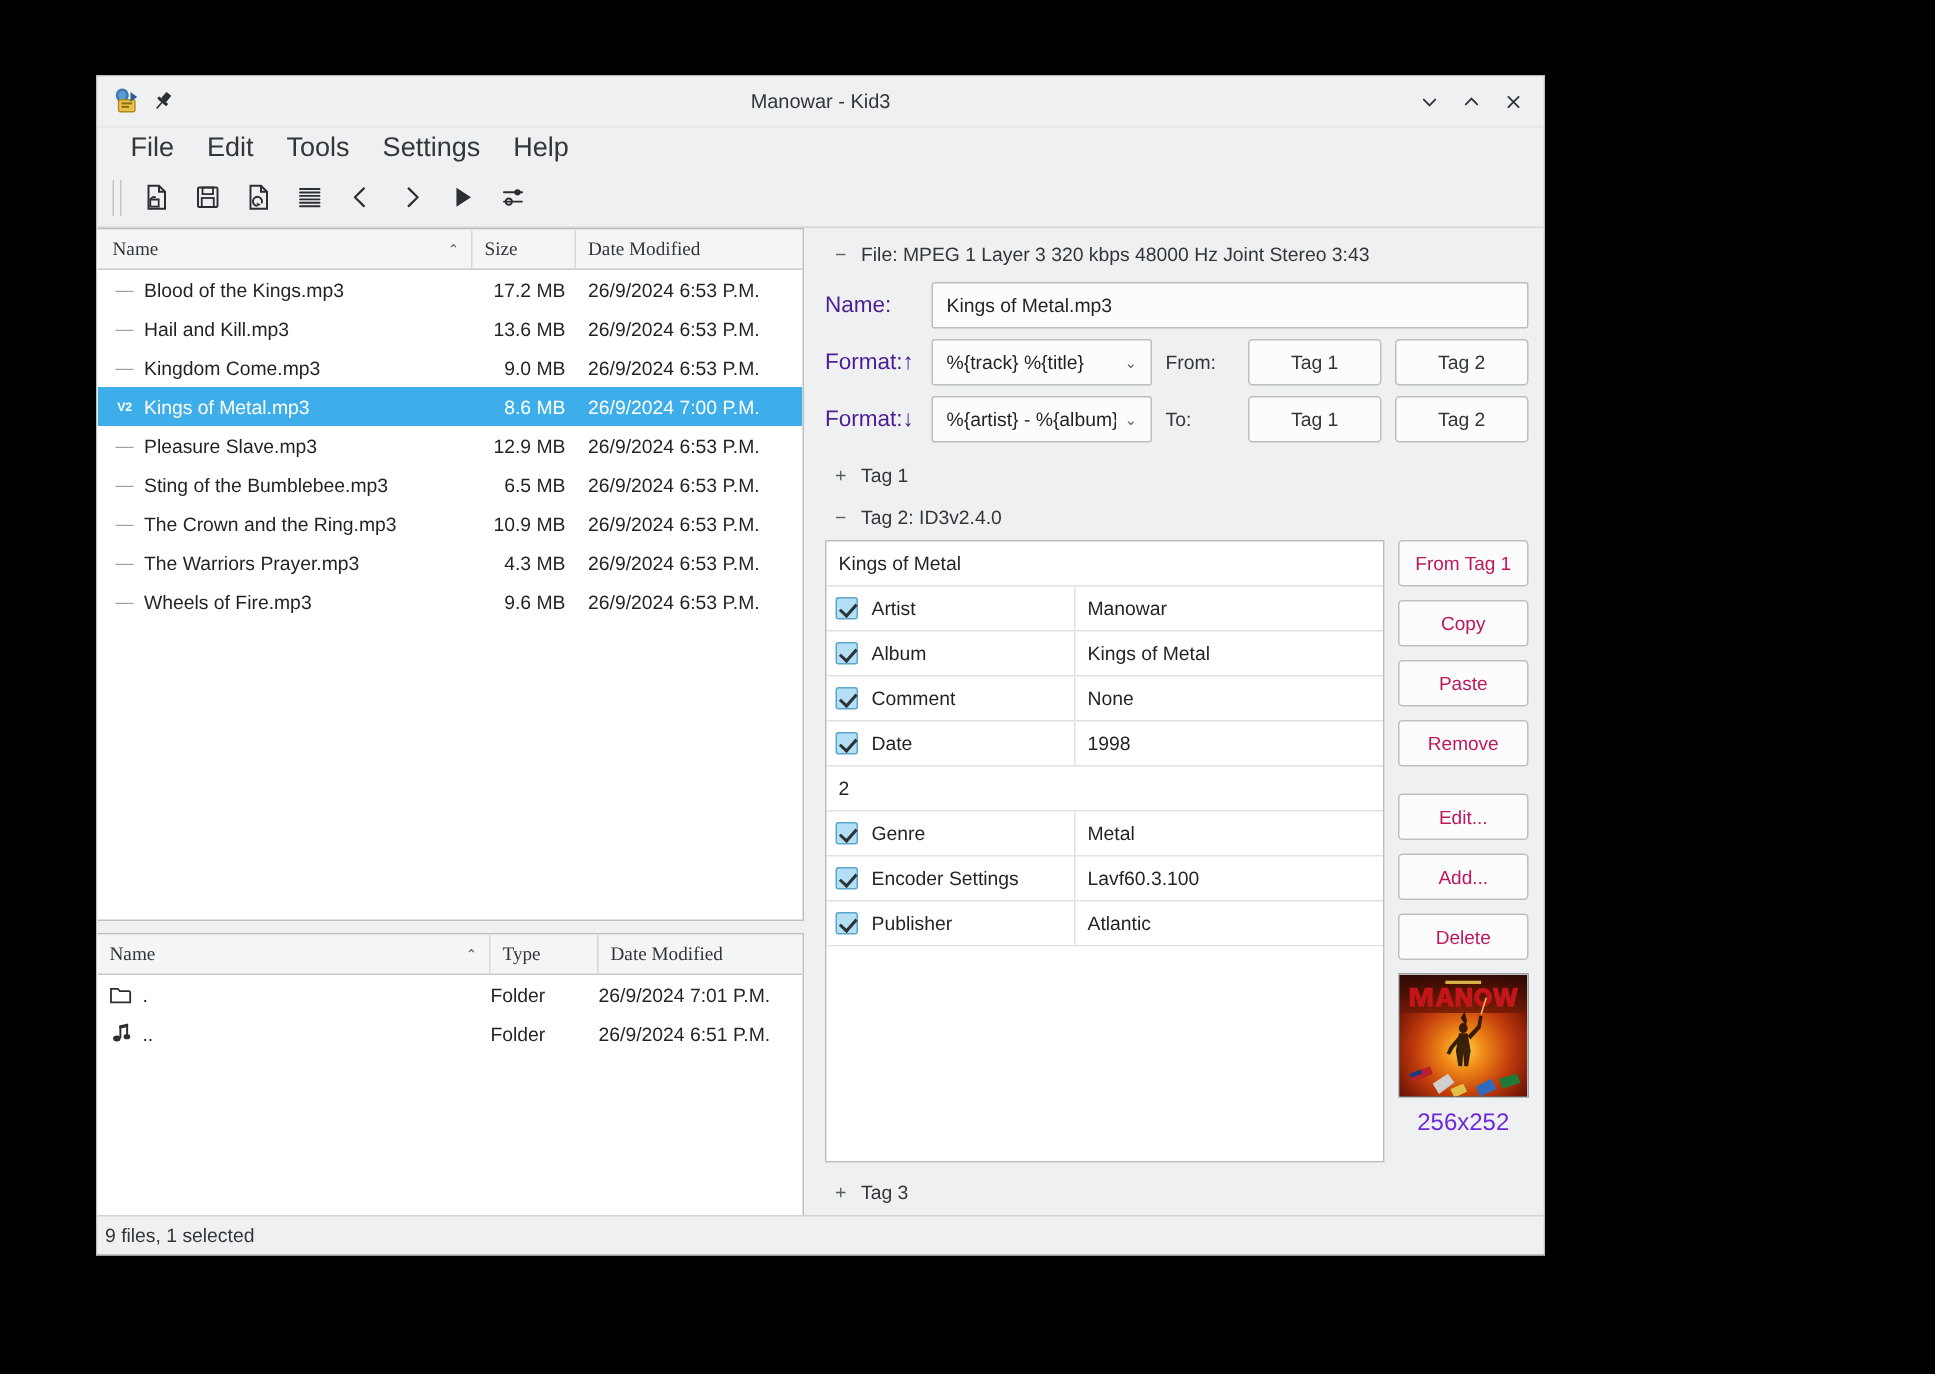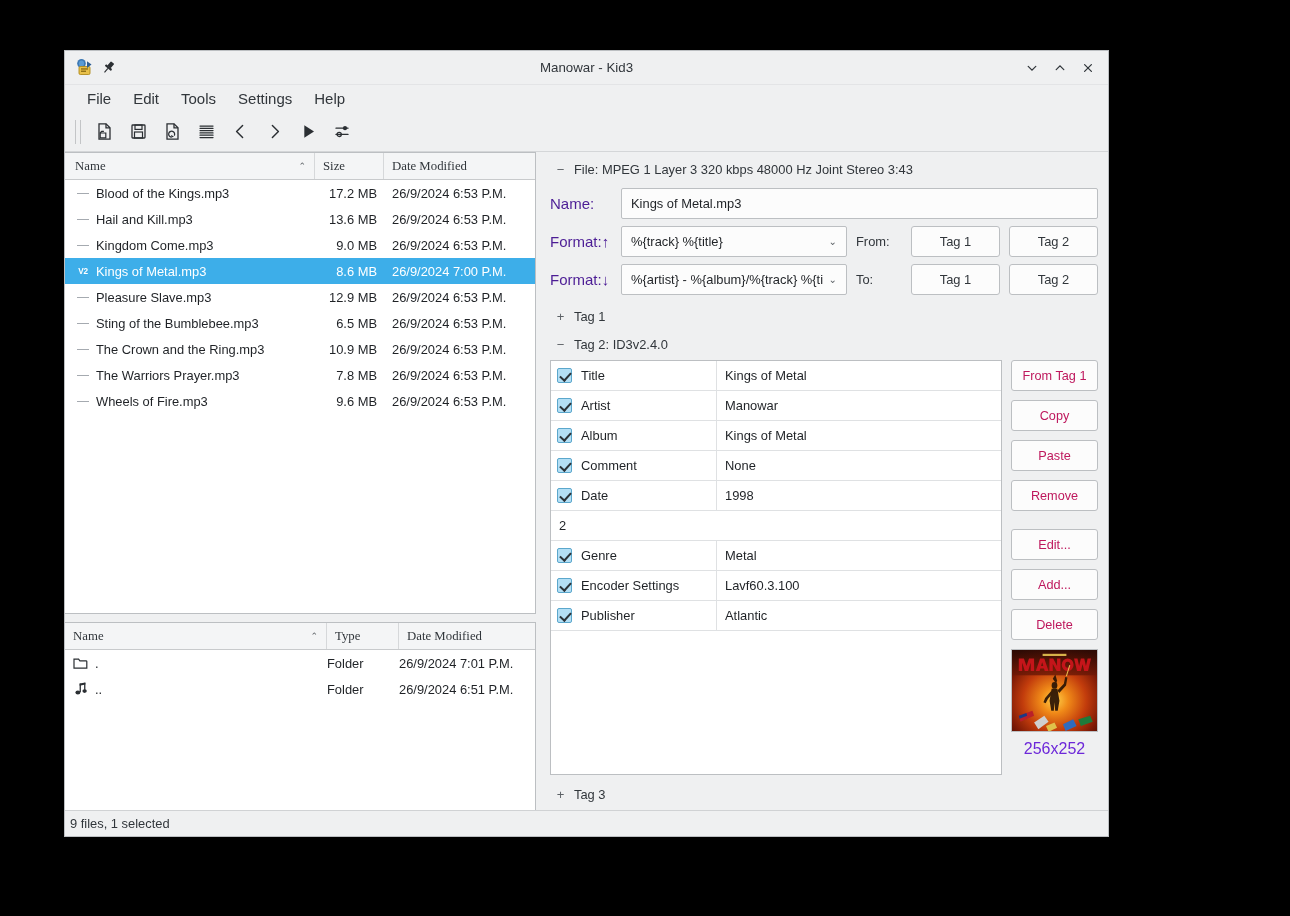--- a/index.html
+++ b/index.html
@@ -5,21 +5,21 @@
   * { box-sizing: border-box; margin: 0; padding: 0; }
   html, body {
     width: 1290px; height: 916px;
     background: #000000;
     font-family: "Liberation Sans", sans-serif;
     overflow: hidden;
   }
   #window {
     position: absolute;
     left: 64px; top: 50px;
-    width: 1045px; height: 787px;
+    width: 966px; height: 787px;
     background: #eff0f1;
     border: 1px solid #bcbfc2;
     display: flex; flex-direction: column;
     box-shadow: 0 2px 10px rgba(0,0,0,0.5);
   }
   
   #titlebar {
     height: 34px; flex: 0 0 34px;
     background: #eff0f1;
     display: flex; align-items: center;
@@ -43,21 +43,21 @@
     cursor: pointer; border-radius: 2px;
   }
   
   #menubar {
     height: 27px; flex: 0 0 27px;
     display: flex; align-items: center;
     padding-left: 12px; gap: 2px;
     background: #eff0f1;
   }
   .menu-item {
-    font-size: 15px; color: #31363b;
+    font-size: 18px; color: #31363b;
     padding: 4px 10px; cursor: pointer; border-radius: 2px;
   }
   
   #toolbar {
     height: 40px; flex: 0 0 40px;
     display: flex; align-items: center;
     padding-left: 10px;
     background: #eff0f1;
     border-bottom: 1px solid #d4d6d8;
   }
@@ -407,21 +407,21 @@
                 <span class="fname-txt">The Crown and the Ring.mp3</span>
               </div>
               <div class="fc-size">10.9 MB</div>
               <div class="fc-date">26/9/2024 6:53 P.M.</div>
             </div>
             <div class="frow">
               <div class="fc-name">
                 <span class="tree-dash">—</span>
                 <span class="fname-txt">The Warriors Prayer.mp3</span>
               </div>
-              <div class="fc-size">7.8 MB</div>
+              <div class="fc-size">4.3 MB</div>
               <div class="fc-date">26/9/2024 6:53 P.M.</div>
             </div>
             <div class="frow">
               <div class="fc-name">
                 <span class="tree-dash">—</span>
                 <span class="fname-txt">Wheels of Fire.mp3</span>
               </div>
               <div class="fc-size">9.6 MB</div>
               <div class="fc-date">26/9/2024 6:53 P.M.</div>
             </div>
@@ -527,24 +527,20 @@
 
       <div class="collapse-hdr" style="margin-top:4px;">
         <span class="coll-sign">−</span>
         <span>Tag 2: ID3v2.4.0</span>
       </div>
 
       <div id="tag2-region">
         <div id="tagtable">
           <div id="tagrows">
               <div class="trow">
-                <div class="tcell-name">
-                  <span class="cb"></span>
-                  <span>Title</span>
-                </div>
                 <div class="tcell-val">Kings of Metal</div>
               </div>
               <div class="trow">
                 <div class="tcell-name">
                   <span class="cb"></span>
                   <span>Artist</span>
                 </div>
                 <div class="tcell-val">Manowar</div>
               </div>
               <div class="trow">

